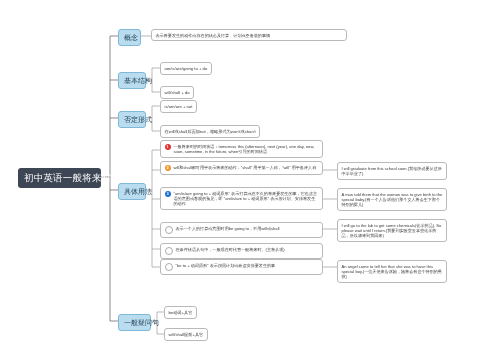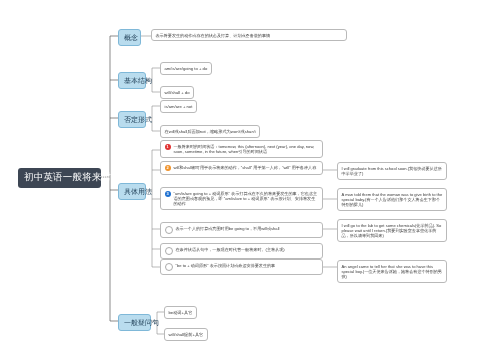--- a/index.html
+++ b/index.html
@@ -162,21 +162,21 @@
       <path d="M157,312 L164,312"></path>
       <path d="M157,334 L164,334"></path>
 
       <path d="M323,170 L337,170"></path>
       <path d="M323,199 L337,199"></path>
       <path d="M323,229 L337,229"></path>
       <path d="M323,267 L337,267"></path>
     </g>
   </svg>
 
-  <div class="node root-node" style="left:18px; top:168px; width:83px;font-family:Liberation Mono, monospace;">初中英语一般将来时</div>
+  <div class="node root-node" style="left:18px; top:168px; width:83px;">初中英语一般将来时</div>
 
   <div class="node branch-node" style="left:118px; top:29px; width:23px;">概念</div>
   <div class="node leaf-node" style="left:151px; top:29px; width:196px;">表示将要发生的动作或存在的状态及打算、计划或준备做的事情</div>
 
   <div class="node branch-node" style="left:118px; top:72px; width:28px;">基本结构</div>
   <div class="node leaf-node tiny" style="left:160px; top:62px;">am/is/are/going to + do</div>
   <div class="node leaf-node tiny" style="left:160px; top:86px;">will/shall + do</div>
 
   <div class="node branch-node" style="left:118px; top:111px; width:28px;">否定形式</div>
   <div class="node leaf-node tiny" style="left:160px; top:100px;">is/am/are + not</div>

